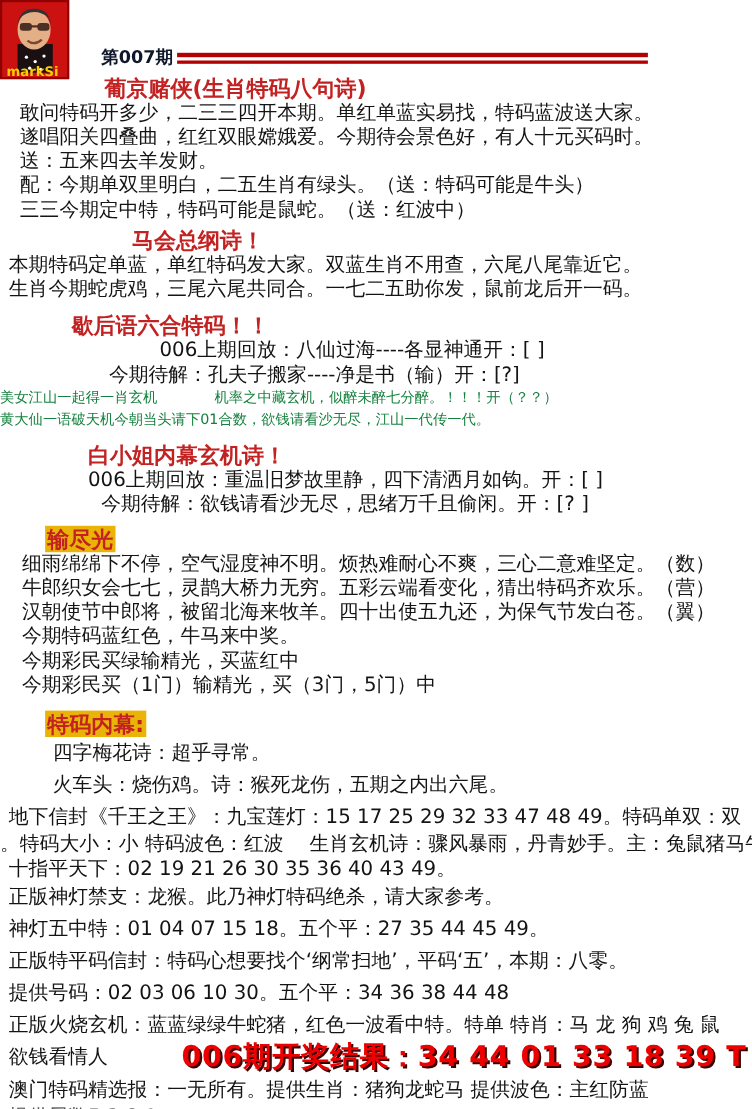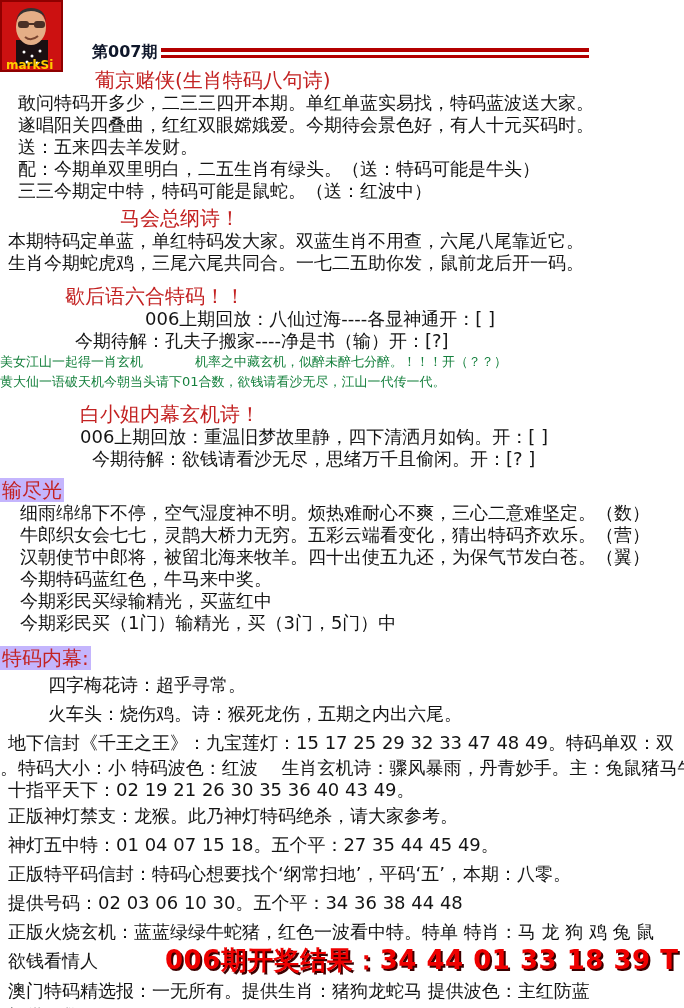--- a/index.html
+++ b/index.html
@@ -14,29 +14,29 @@
     position:absolute;left:183px;top:0px;white-space:nowrap;
     font-size:44px;font-weight:bold;color:#bf0000;
     letter-spacing:12px;word-spacing:28px;line-height:46px;
   }
   .issue-row{position:absolute;left:92px;top:42px;display:flex;align-items:center;}
   .issue{color:#0f172a;font-weight:bold;font-size:16px;white-space:nowrap;}
   .rule{width:428px;margin-left:4px;}
   .rule-bar1{height:4px;background:#b40000;}
   .rule-bar2{height:3px;background:#b40000;margin-top:3px;}
   
-  .sec-header{color:#c32222;font-weight:normal;font-size:20px;line-height:24px;white-space:nowrap;}
+  .sec-header{color:#c32222;font-weight:bold;font-size:20px;line-height:24px;white-space:nowrap;}
   .tline{font-size:18px;line-height:22px;white-space:nowrap;color:#141414;}
   .redline{font-size:13px;line-height:20px;white-space:nowrap;color:#15803d;}
-  .hl{background:#c4b5fd;display:inline-block;padding:0 2px;}
+  .hl{background:#eab308;display:inline-block;padding:0 2px;margin-left:41px;}
   
   .ml0{margin-left:0;} .ml8{margin-left:8px;} .ml18{margin-left:18px;}
   .ml20{margin-left:20px;} .ml48{margin-left:48px;} .ml65{margin-left:65px;}
   .ml72{margin-left:80px;} .ml92{margin-left:92px;} .ml95{margin-left:95px;}
-  .ml120{margin-left:120px;} .ml145{margin-left:145px;} .ml158{margin-left:75px;}
+  .ml120{margin-left:120px;} .ml145{margin-left:145px;} .ml158{margin-left:99px;}
   .mt4{margin-top:4px;} .mt8{margin-top:8px;} .mt10{margin-top:10px;} .mt12{margin-top:12px;}
   .sp{line-height:29px;}
   
   .ann-row{position:relative;height:30px;}
   .ann-label{position:absolute;left:8px;top:4px;}
   .announcement{
     position:absolute;left:165px;top:-3px;white-space:nowrap;
     font-size:26px;font-weight:bold;color:#ee0000;letter-spacing:0.5px;
     text-shadow:2px 2px 0 #3a0000;
   }

